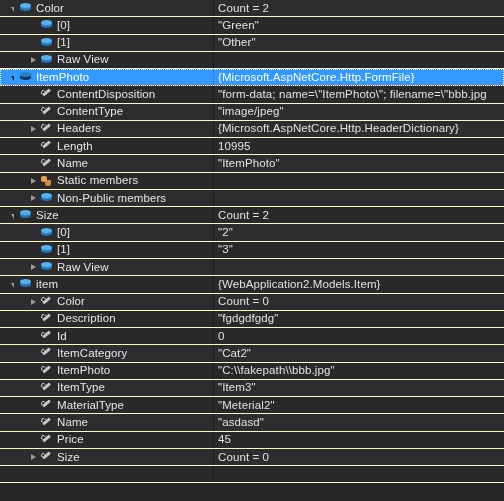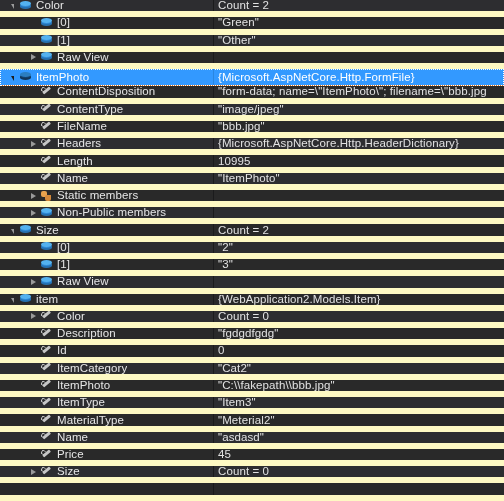--- a/index.html
+++ b/index.html
@@ -18,21 +18,21 @@
     width: 504px;
     height: 501px;
     position: relative;
     background: #252526;
     overflow: hidden;
   }
   .row {
     position: relative;
     height: 17.28px;
     box-sizing: border-box;
-    border-bottom: 6px solid #fef9c3;
+    border-bottom: 1px solid #fef9c3;
     background: #2d2d30;
     display: flex;
     align-items: center;
     white-space: nowrap;
     overflow: hidden;
   }
   .row.alt { background: #292929; }
   .row.selected {
     background: #3399ff;
     border-bottom: 1px solid #d8721f;
@@ -249,31 +249,20 @@
       <div class="cell-name">
         <span class="indent" style="width: 27px;"></span>
         <span class="expander"></span>
         <span class="icon ico-prop"></span>
         <span class="lbl">ContentType</span>
       </div>
       <div class="cell-value">
         <span class="val">"image/jpeg"</span>
       </div>
     </div>
-    <div class="row alt">
-      <div class="cell-name">
-        <span class="indent" style="width: 27px;"></span>
-        <span class="expander"></span>
-        <span class="icon ico-prop"></span>
-        <span class="lbl">FileName</span>
-      </div>
-      <div class="cell-value">
-        <span class="val">"bbb.jpg"</span>
-      </div>
-    </div>
     <div class="row">
       <div class="cell-name">
         <span class="indent" style="width: 27px;"></span>
         <span class="expander">
           <span class="tri-right"></span>
         </span>
         <span class="icon ico-prop"></span>
         <span class="lbl">Headers</span>
       </div>
       <div class="cell-value">

